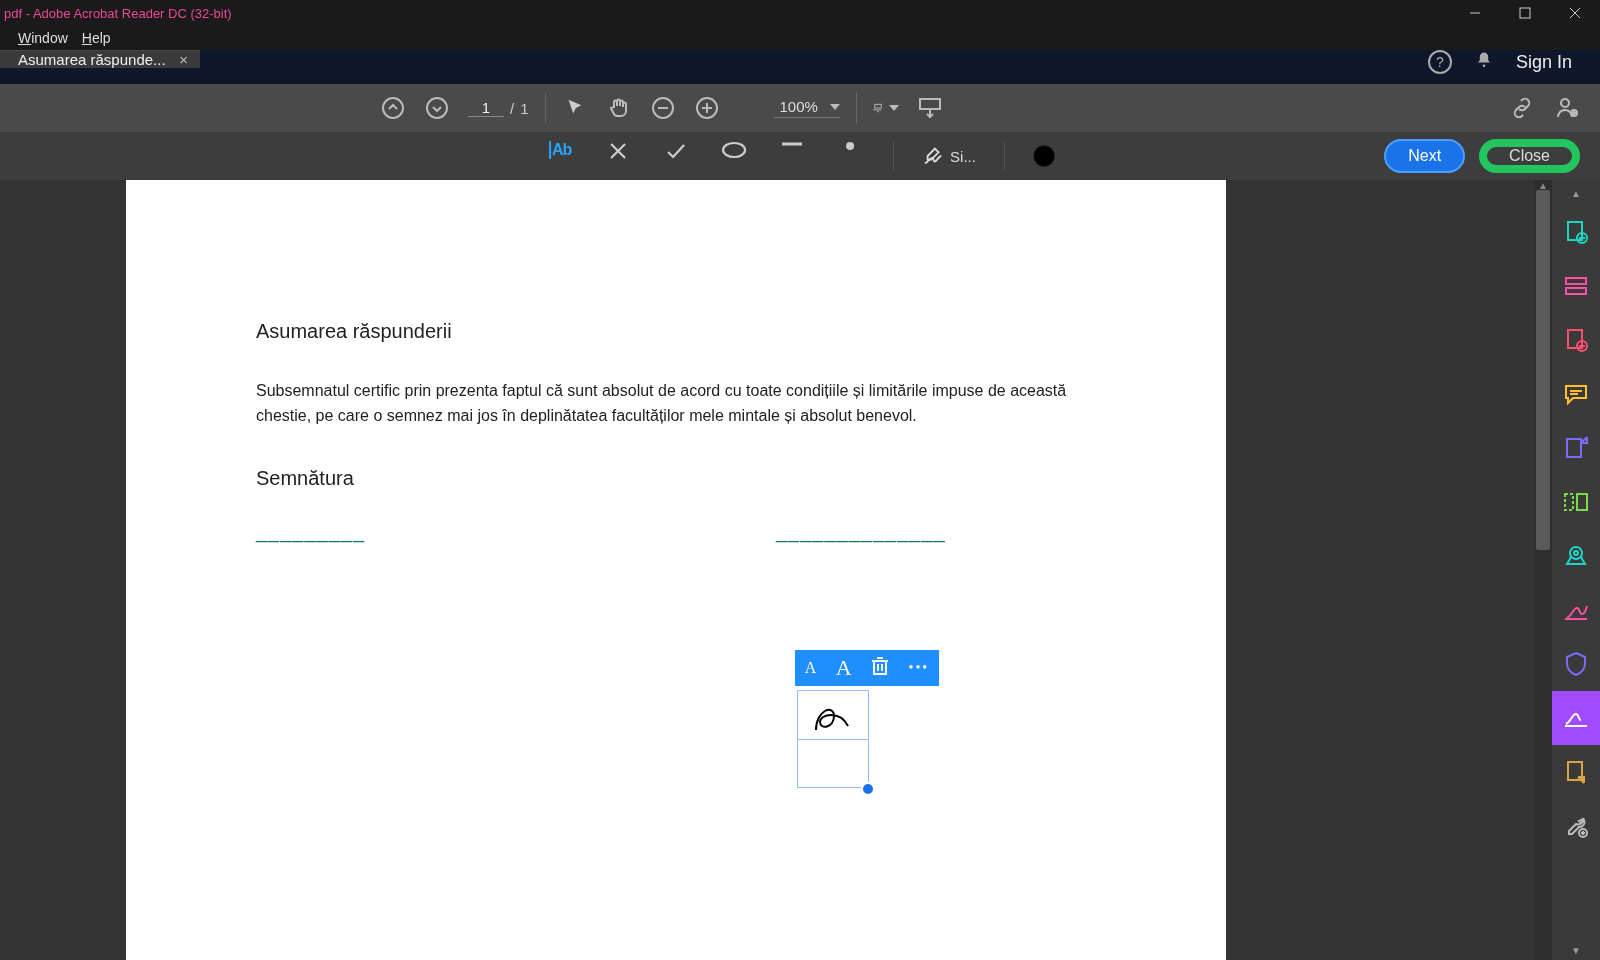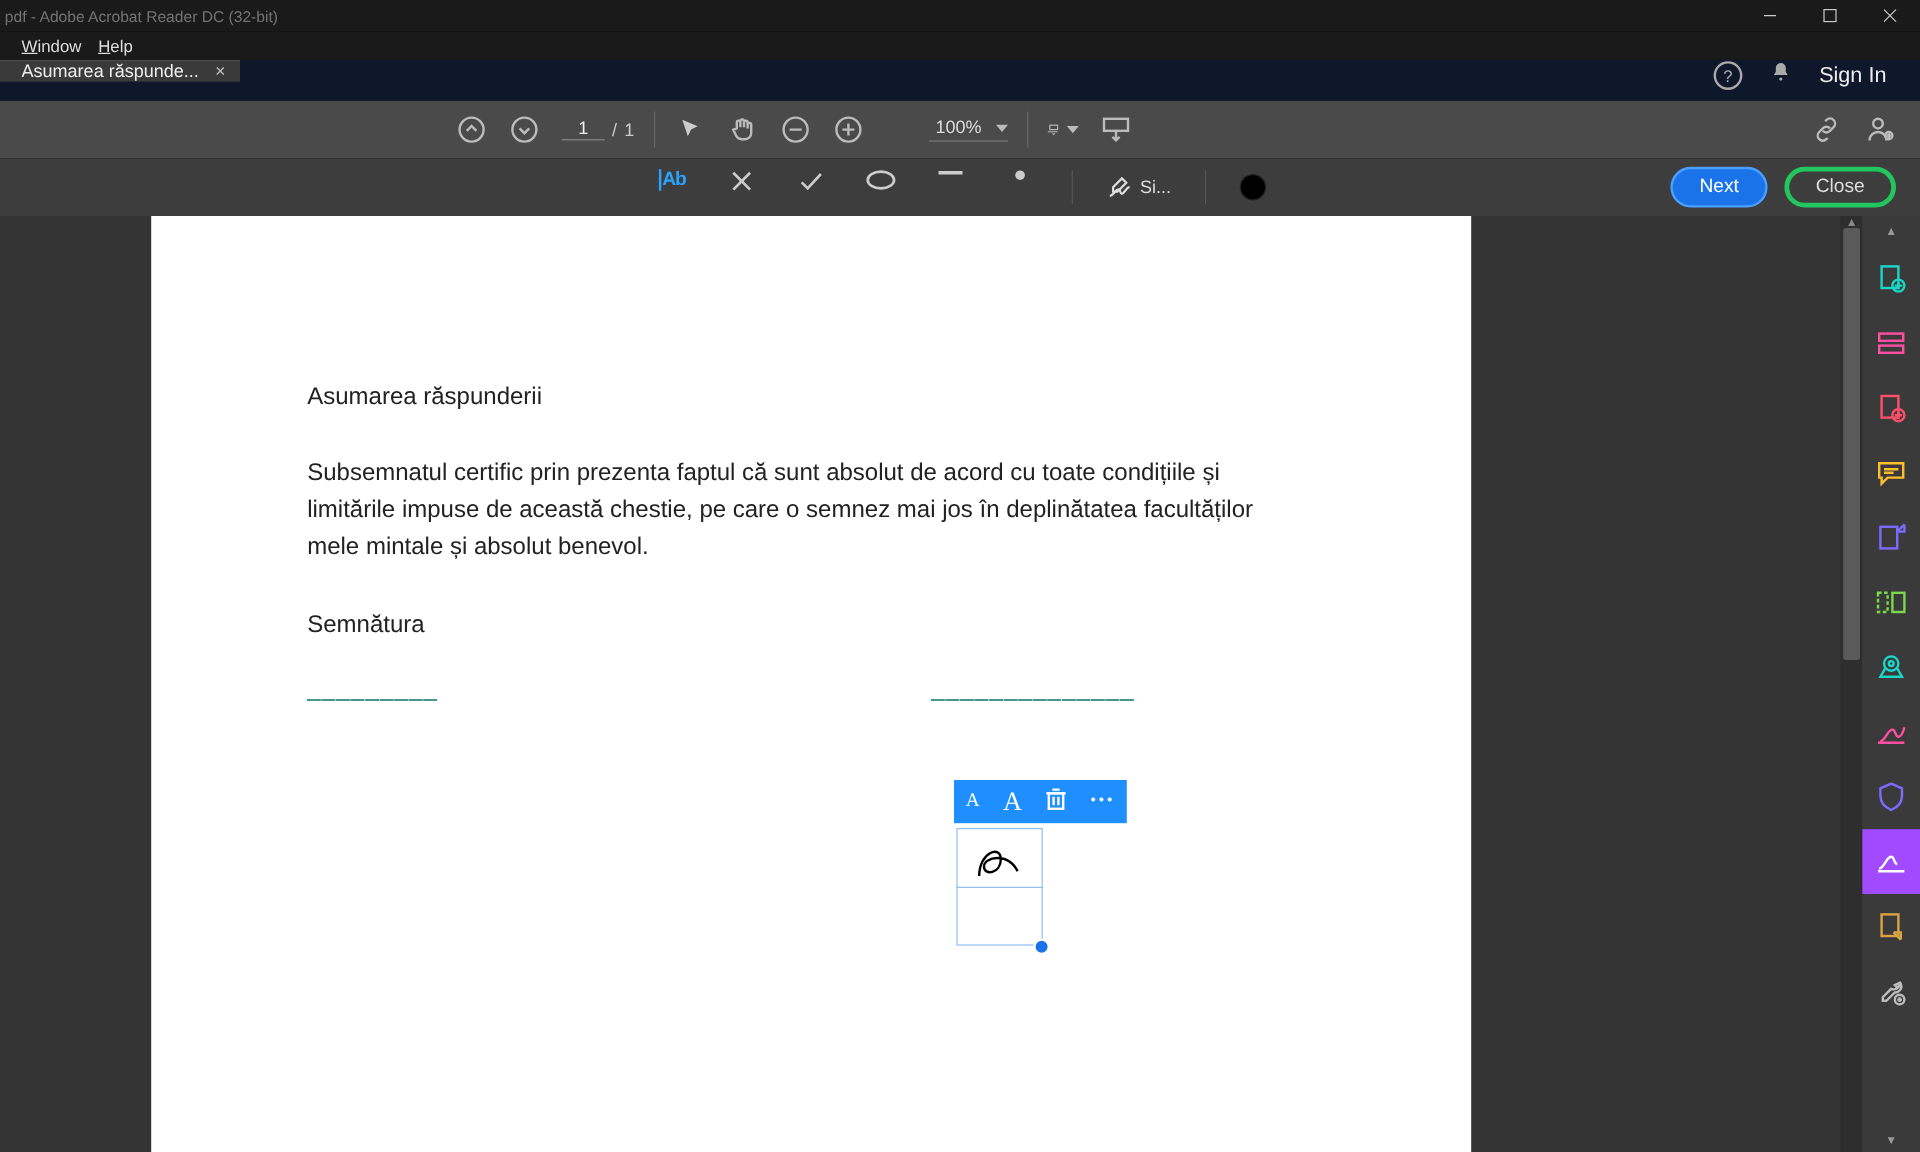--- a/index.html
+++ b/index.html
@@ -1,19 +1,19 @@
 <!DOCTYPE html>
 <html><head>
 <meta charset="utf-8">
 <style>
   * { margin:0; padding:0; box-sizing:border-box; font-family:"Segoe UI",Arial,sans-serif; }
   html,body { width:1600px; height:960px; background:#000; overflow:hidden; }
 
   
-  .titlebar { height:26px; background:#1a1a1a; display:flex; align-items:center; color:#737373; font-size:13px; }
+  .titlebar { height:26px; background:#1a1a1a; display:flex; align-items:center; color:#ec4899; font-size:13px; }
   .titlebar .title { padding-left:4px; flex:1; }
   .winbtn { width:50px; height:26px; display:flex; align-items:center; justify-content:center; color:#ccc; }
   .winbtn svg { stroke:#ccc; }
 
   
   .menubar { height:24px; background:#1a1a1a; display:flex; align-items:center; color:#ddd; font-size:14px; padding-left:18px; }
   .menubar span { margin-right:14px; cursor:default; }
   .menubar span u { text-decoration:underline; }
 
   
@@ -45,29 +45,29 @@
   .ft-item { display:flex; align-items:flex-start; justify-content:center; width:30px; height:30px; }
   .ft-item svg { stroke:#ccc; fill:none; stroke-width:2.2; }
   .ft-ab { color:#2aa3ff; font-weight:600; font-size:16px; letter-spacing:-1px; }
   .ft-ab .cursor { display:inline-block; width:2px; height:18px; background:#2aa3ff; margin-right:1px; vertical-align:-3px; }
   .ft-sign { display:flex; align-items:center; gap:6px; color:#ddd; font-size:15px; }
   .ft-sign svg { stroke:#ddd; fill:none; stroke-width:2; }
   .ft-color { width:22px; height:22px; border-radius:50%; background:#000; border:1px solid #222; }
   .filltoolbar .right { margin-left:auto; display:flex; gap:14px; padding-right:20px; }
   .btn { height:34px; padding:0 22px; border-radius:18px; display:flex; align-items:center; font-size:16px; cursor:default; }
   .btn-next { background:#1a73e8; color:#fff; border:2px solid #4aa0ff; }
-  .btn-close { background:transparent; color:#ddd; border:4px solid #22c55e; }
+  .btn-close { background:transparent; color:#ddd; border:8px solid #22c55e; }
 
   
   .workspace { position:absolute; top:180px; bottom:0; left:0; right:0; background:#333; display:flex; }
   .doc-area { flex:1; position:relative; overflow:hidden; }
   .page { position:absolute; left:126px; top:0; width:1100px; height:100%; background:#fff; }
   .page-inner { padding:140px 120px 0 130px; font-family:"Segoe UI",Arial,sans-serif; }
   .doc-title { font-size:20px; color:#222; margin-bottom:36px; }
-  .doc-body { font-size:20px; color:#222; line-height:1.55; max-width:820px; }
+  .doc-body { font-size:16px; color:#222; line-height:1.55; max-width:820px; }
   .labels { margin-top:38px; display:flex; }
   .labels .data { width:520px; font-size:20px; color:#222; }
   .labels .sig  { font-size:20px; color:#222; }
   .lines { margin-top:30px; display:flex; font-size:20px; color:#0f766e; letter-spacing:1px; }
   .lines .l1 { width:520px; }
   .lines .l2 { }
   .sel-toolbar { position:absolute; left:795px; top:470px; width:144px; height:36px; background:#1f8fff; display:flex; align-items:center; justify-content:space-around; color:#fff; }
   .sel-toolbar span { font-family:Georgia,serif; }
   .sel-toolbar .smA { font-size:16px; }
   .sel-toolbar .bgA { font-size:22px; }

